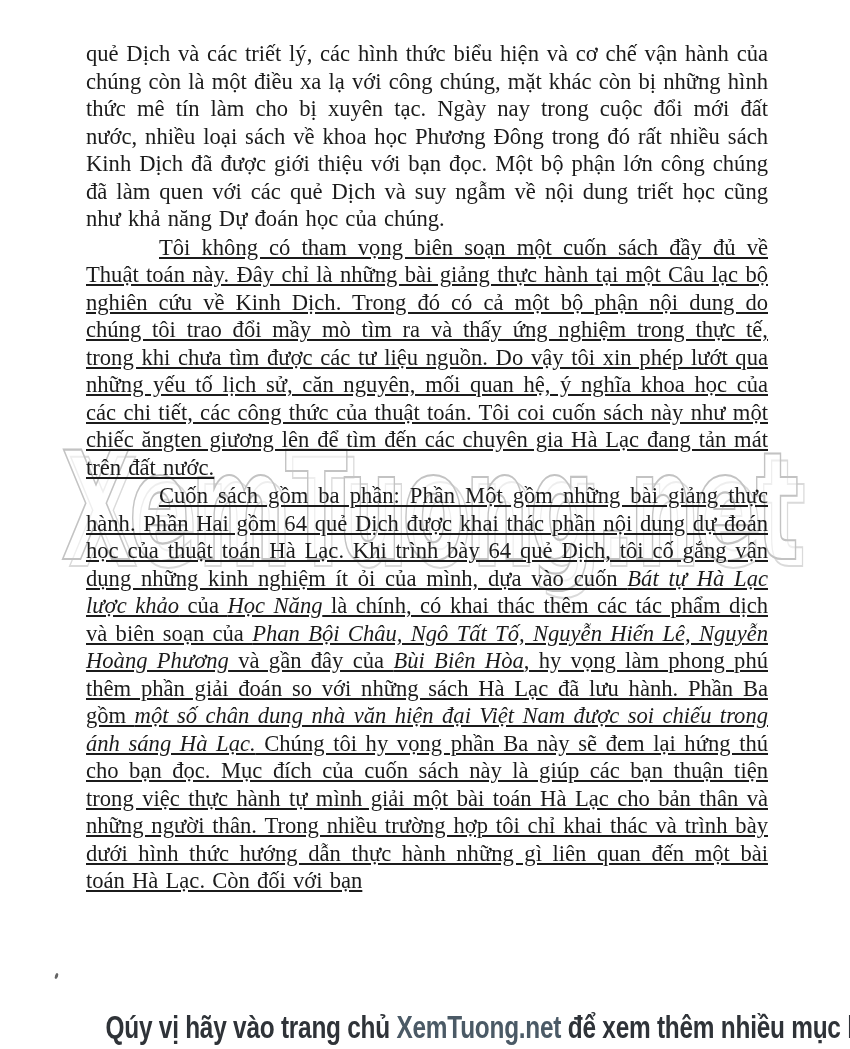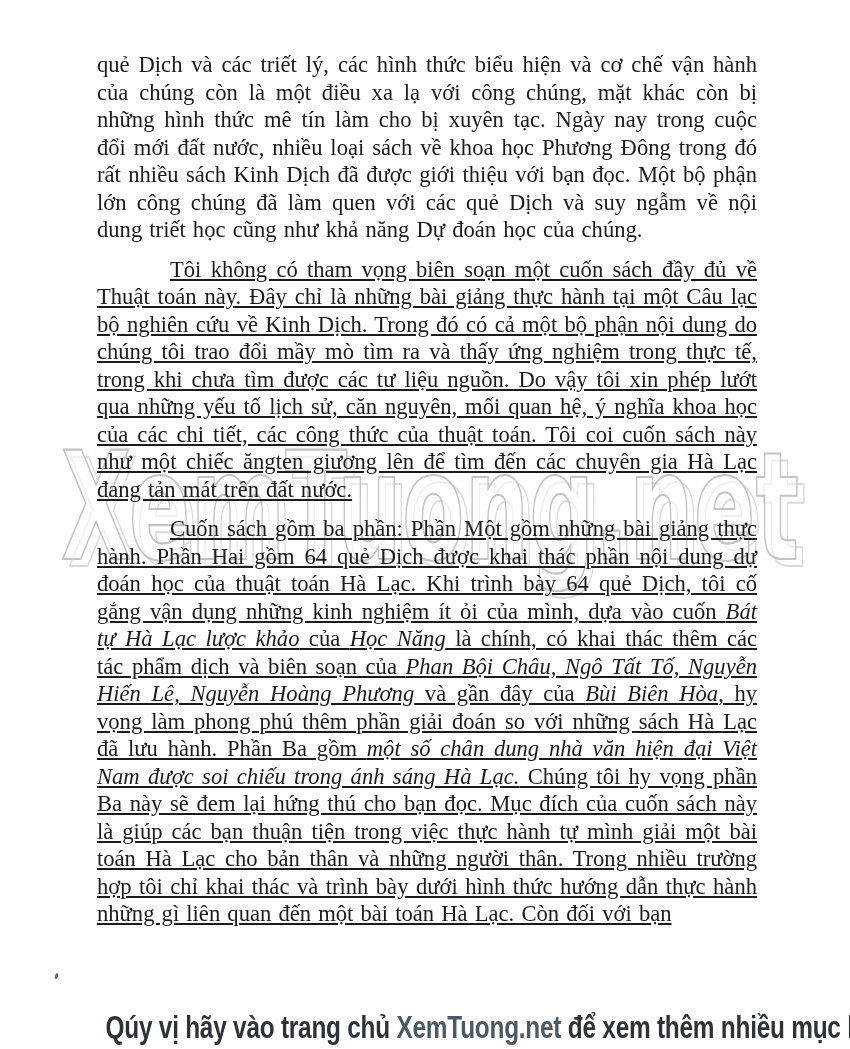--- a/index.html
+++ b/index.html
@@ -28,21 +28,21 @@
     left:85px;top:39px;
     width:684px;height:970px;
     z-index:1;
     font-size:22.6px;
     line-height:27.5px;
     color:#1b1b1b;
     text-align:justify;
     word-spacing:1.5px;
     overflow:hidden;
   }
-  .textblock p{margin:12px;padding:0;}
+  .textblock p{margin:1px;padding:0;}
   .textblock p.indent{text-indent:73px;text-decoration:underline;}
   .textblock em{font-style:italic;}
   
   .artifact-dot{
     position:absolute;
     left:55px;top:973px;
     width:3px;height:6px;
     background:#4a4a4a;
     border-radius:50%;
     transform:rotate(20deg);

